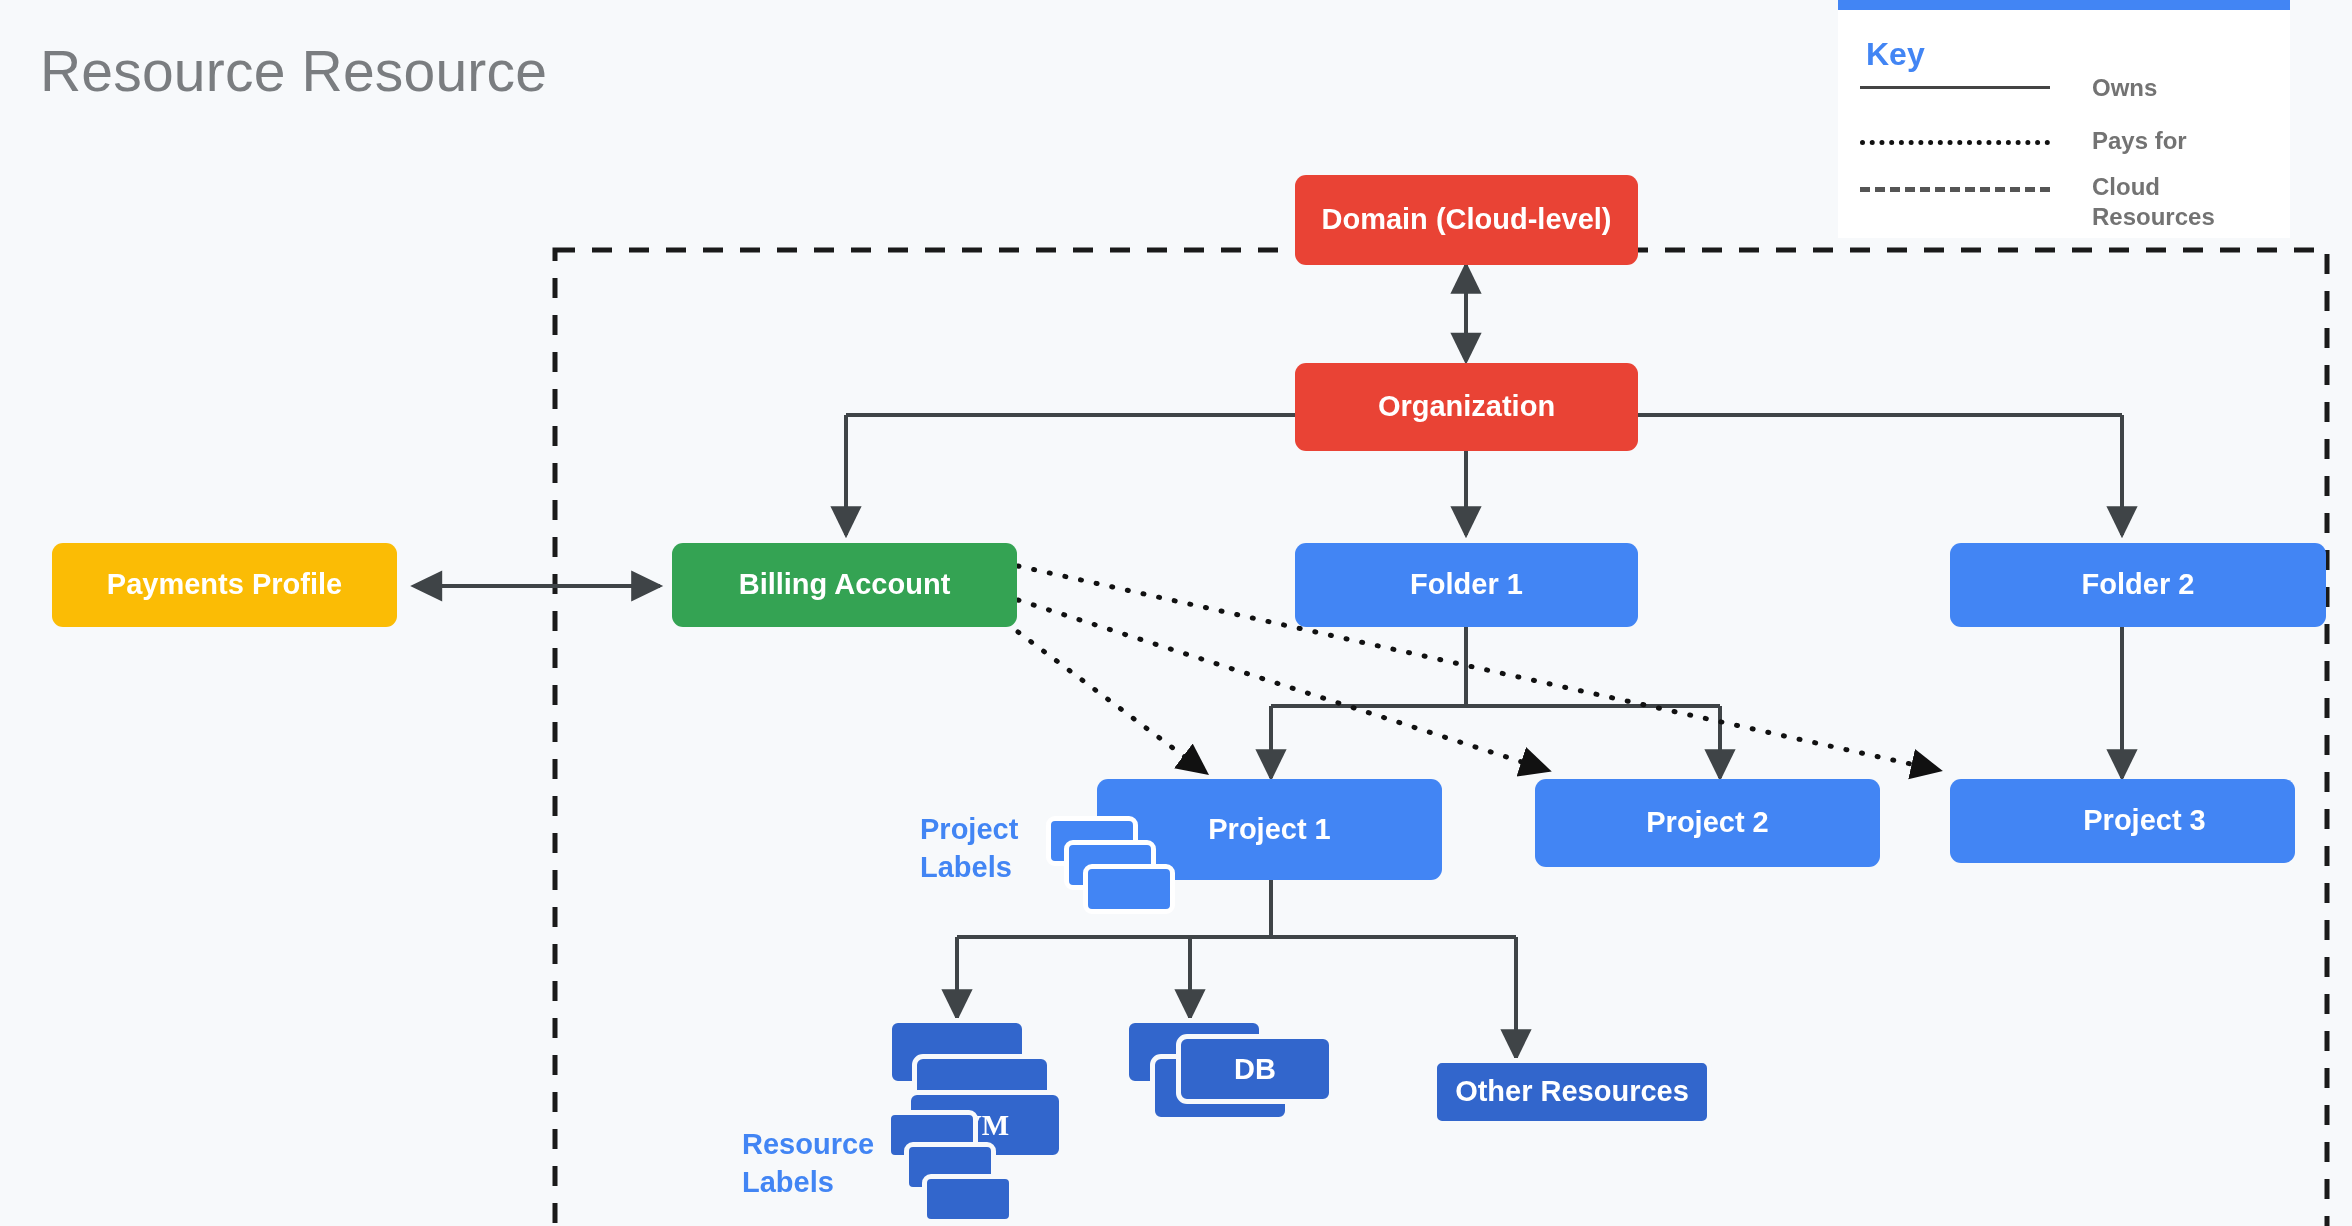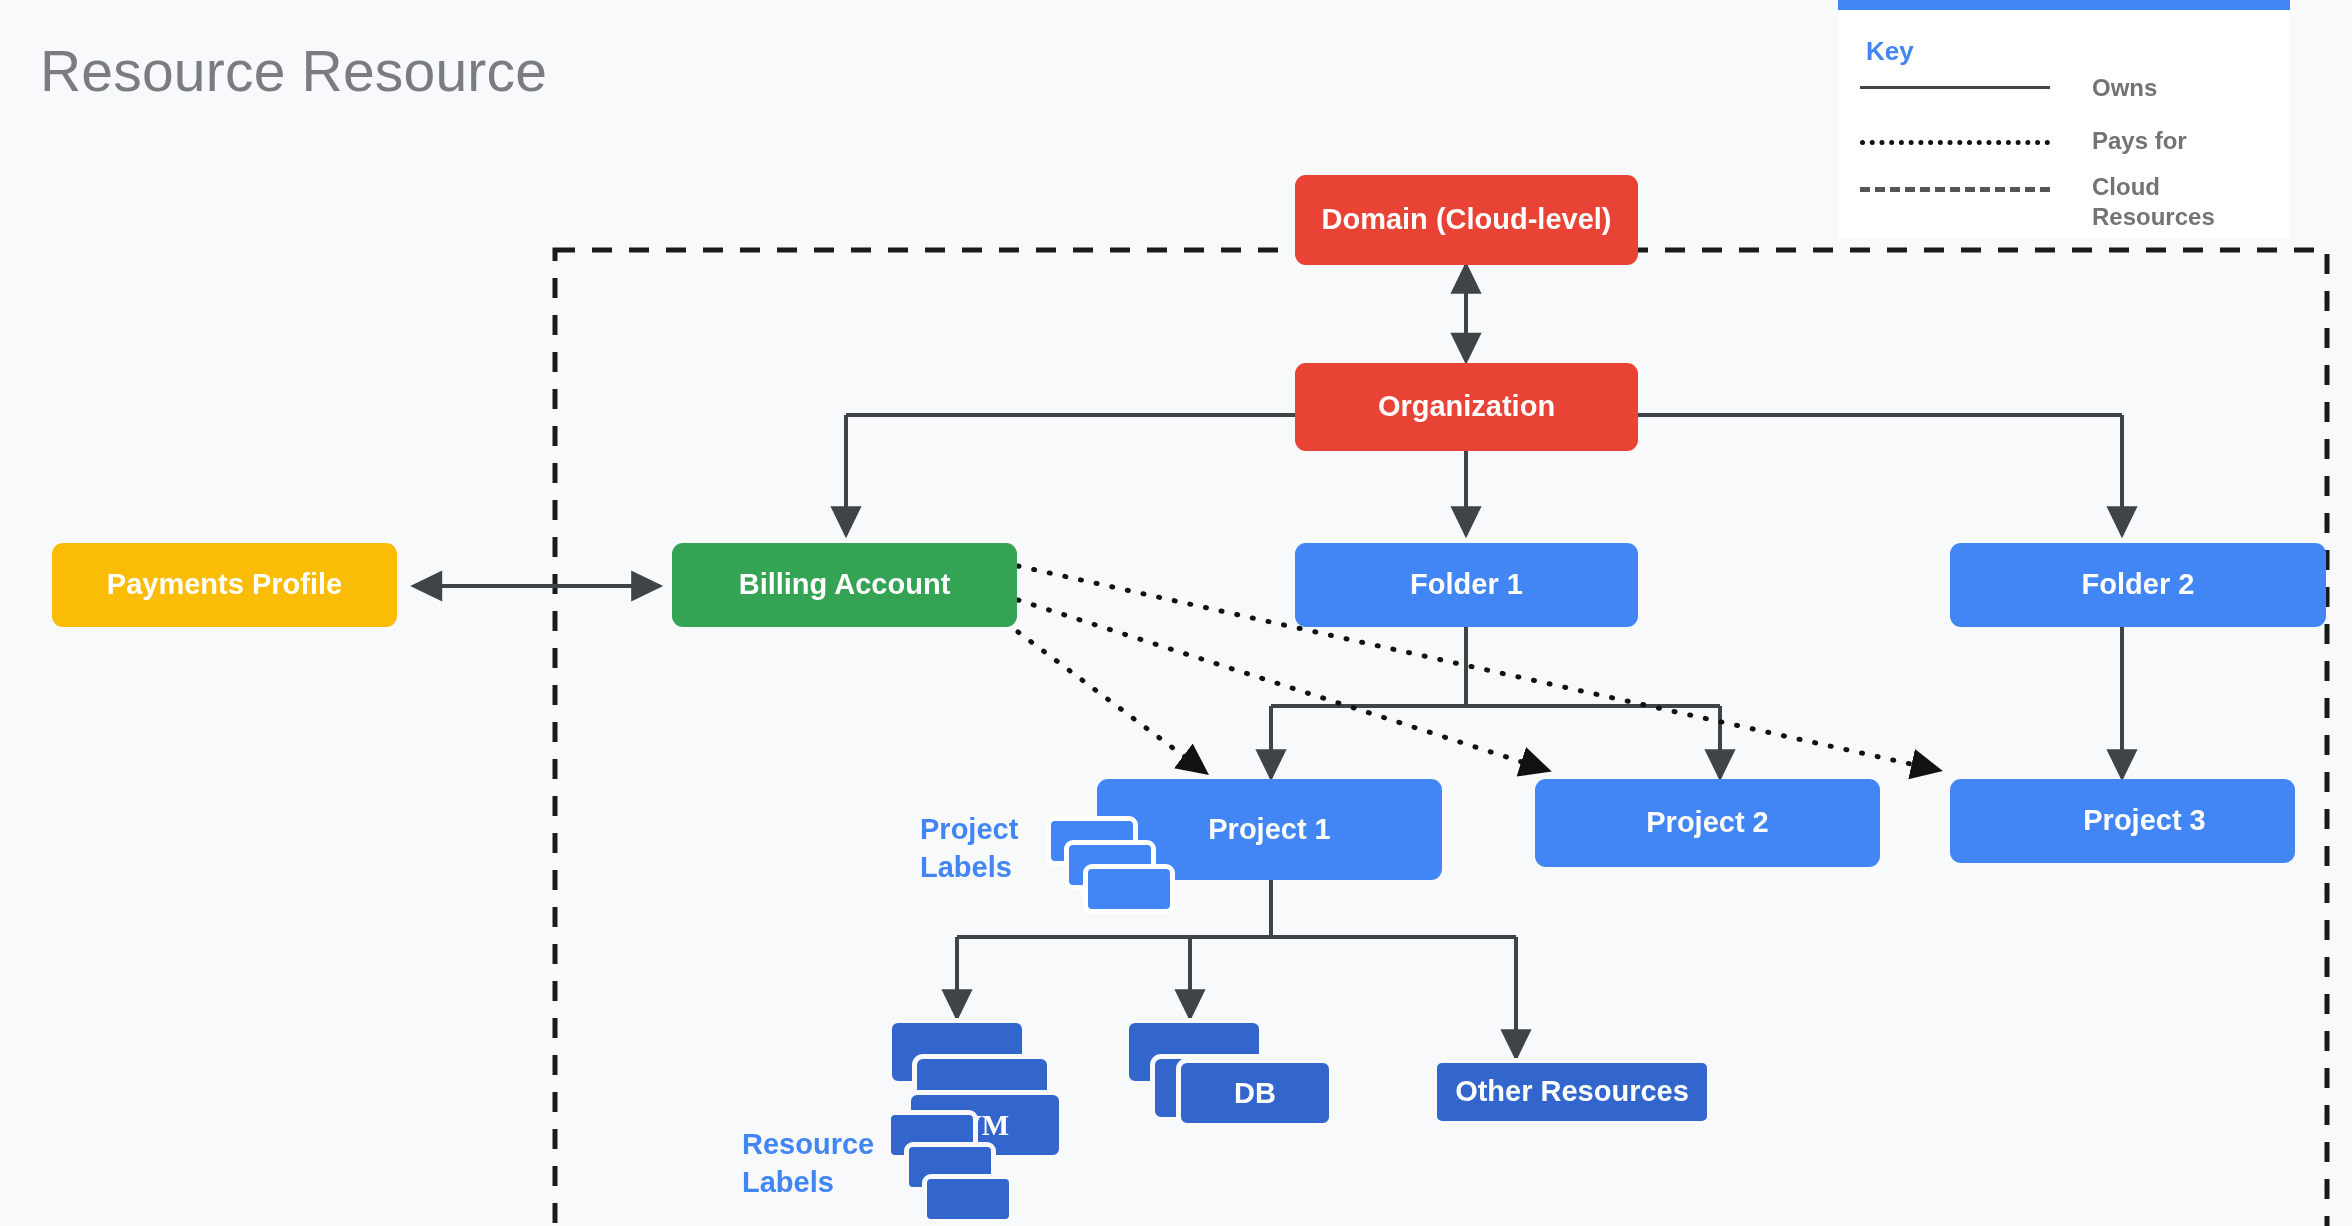--- a/index.html
+++ b/index.html
@@ -52,21 +52,21 @@
   .key-box{
     position:absolute;left:1838px;top:10px;width:452px;height:228px;
     background:#ffffff;box-sizing:border-box;
   }
   .key-topbar{
     position:absolute;left:1838px;top:0px;width:452px;height:16px;
     background:#4285f4;
   }
   .key-title{
     position:absolute;left:1866px;top:36px;
-    color:#4285f4;font-weight:bold;font-size:26px;
+    color:#4285f4;font-weight:bold;font-size:32px;
   }
   .key-row-label{
     position:absolute;font-weight:bold;font-size:24px;color:#737373;
     line-height:1.25;
   }
   .key-line{position:absolute;height:0;}
   .key-line.solid{border-top:3px solid #444;}
   .key-line.dotted{border-top:5px dotted #111;}
   .key-line.dashed{border-top:5px dashed #555;}
 </style>
@@ -170,15 +170,15 @@
 <div class="rtile" style="left:904px;top:1142px;width:92px;height:50px;"></div>
 <div class="rtile" style="left:922px;top:1174px;width:92px;height:50px;"></div>
 
 <div class="sticky-label" style="left:742px;top:1125px;width:190px;">
   <div>Resource</div>
   <div>Labels</div>
 </div>
 
 <div class="rcard" style="left:1124px;top:1018px;width:140px;height:68px;"></div>
 <div class="rcard" style="left:1150px;top:1054px;width:140px;height:68px;"></div>
-<div class="rcard" style="left:1176px;top:1058px;width:158px;height:70px;">DB</div>
+<div class="rcard" style="left:1176px;top:1034px;width:158px;height:70px;">DB</div>
 
 <div class="node darkblue" style="left:1432px;top:1058px;width:280px;height:68px;">Other Resources</div>
 
 </body></html>

